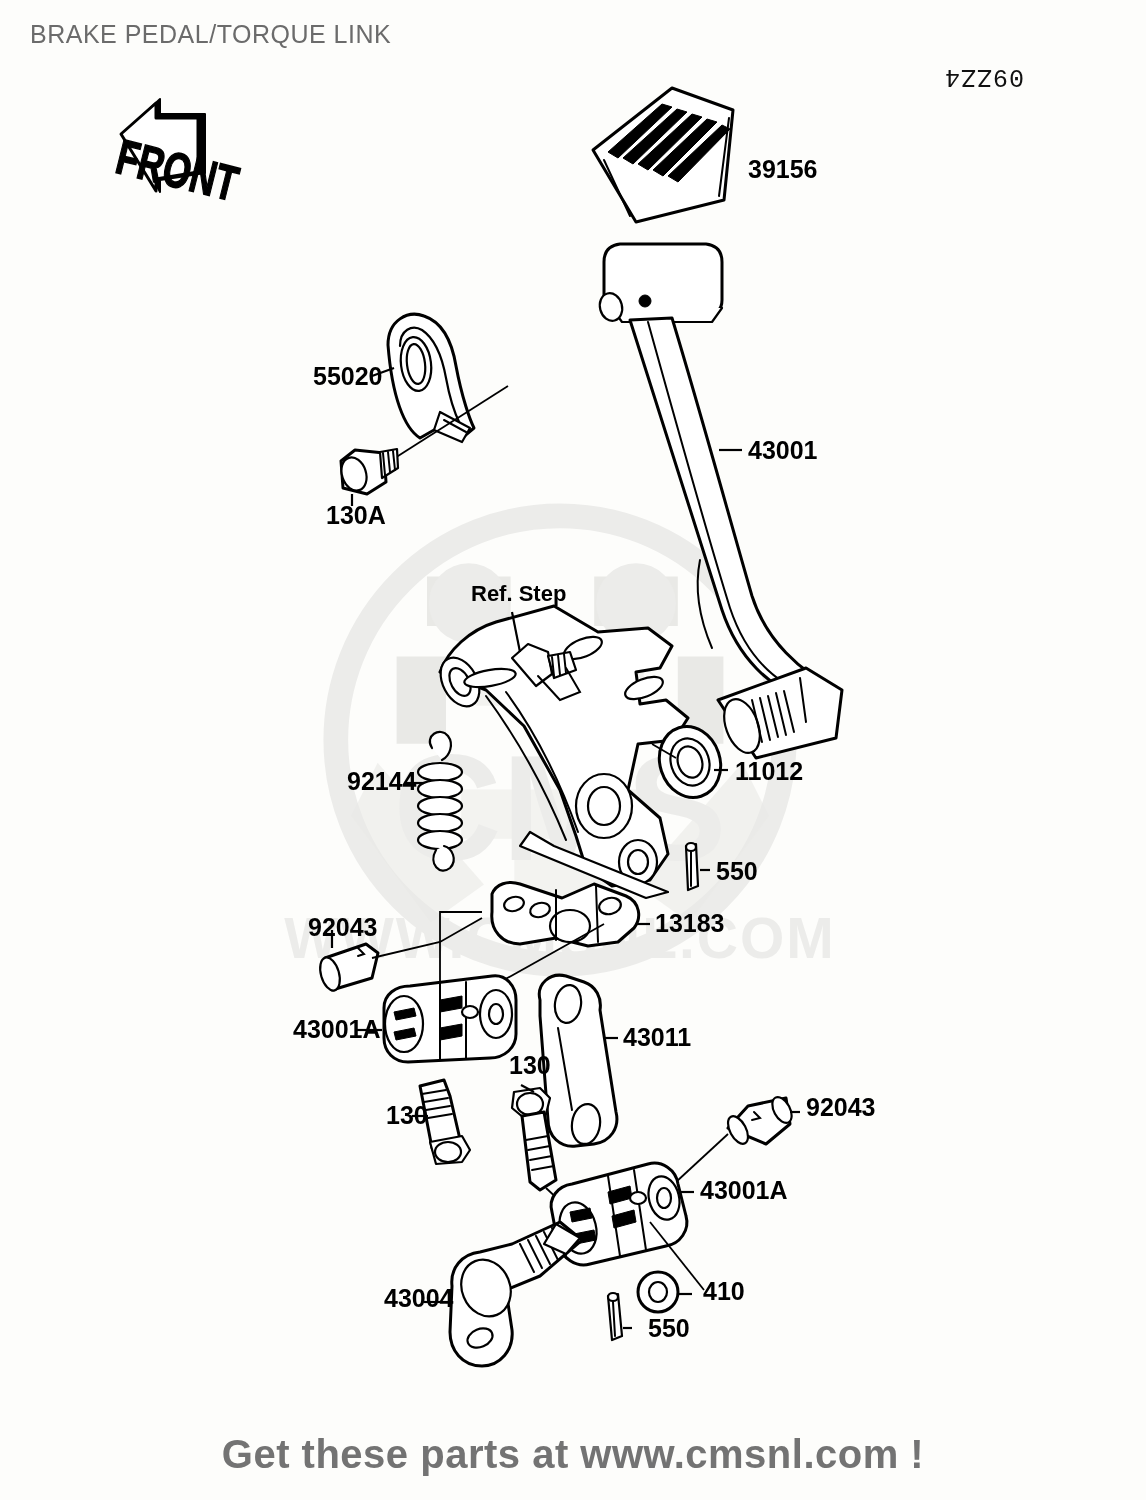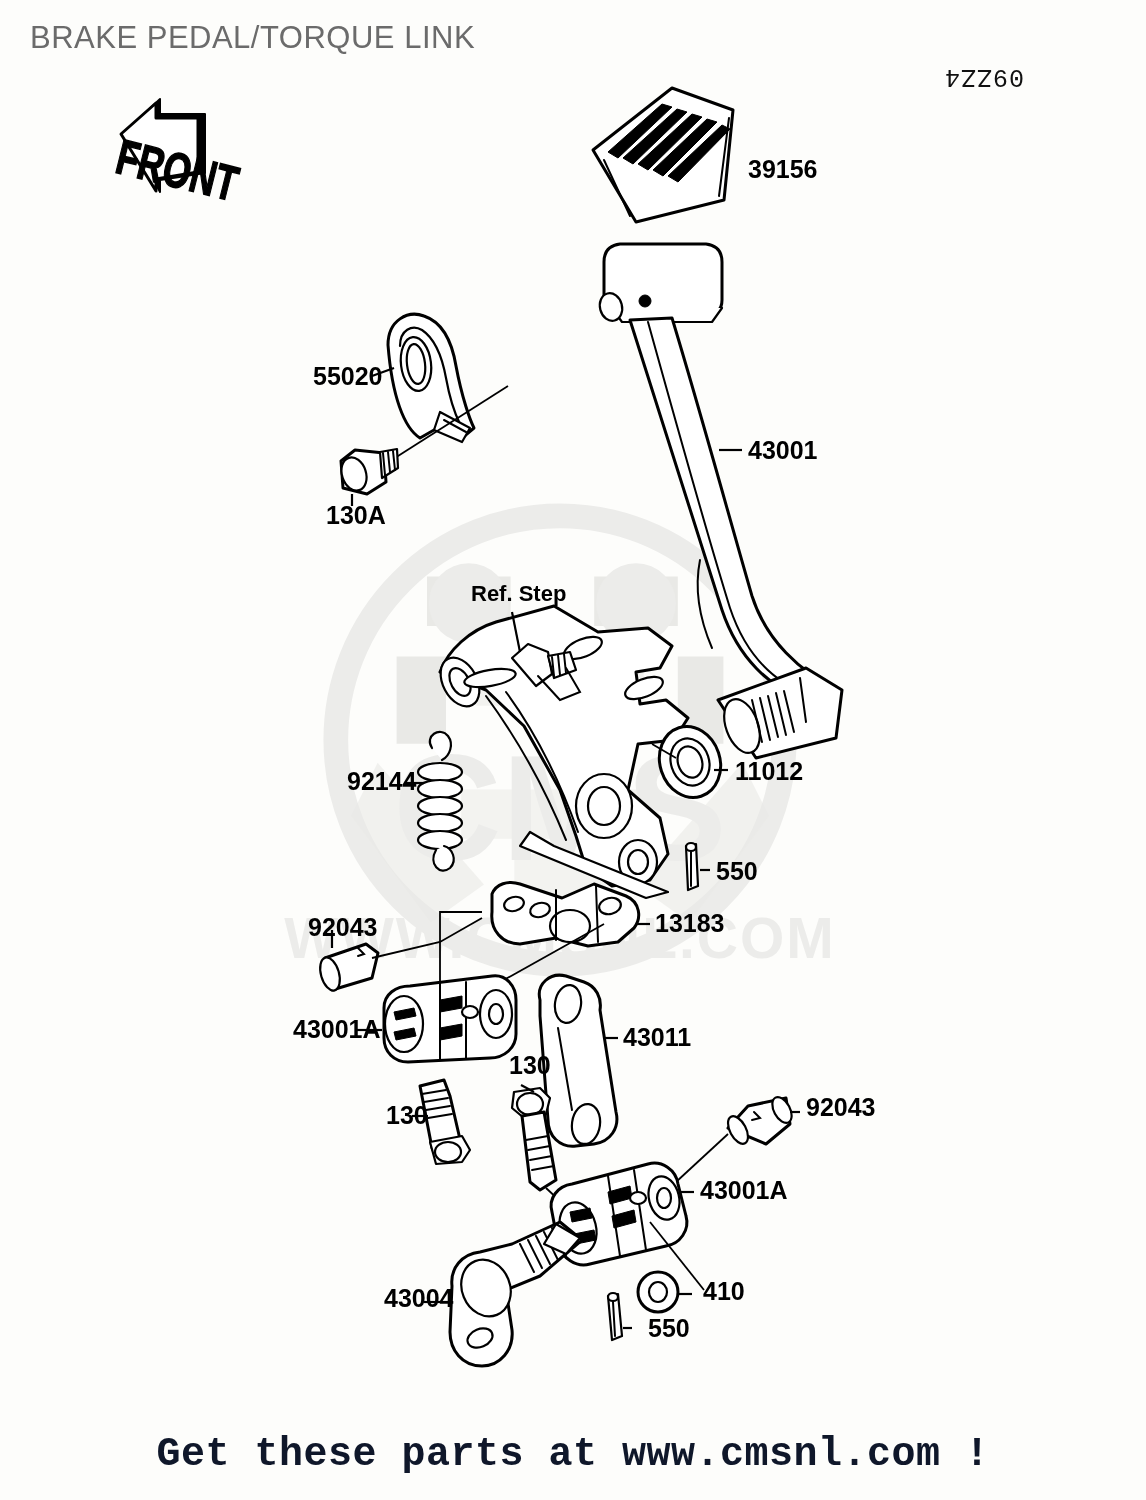--- a/index.html
+++ b/index.html
@@ -7,40 +7,40 @@
   body{
     width:1146px;height:1500px;
     background:#fdfdfb;
     font-family:"Liberation Sans", sans-serif;
     position:relative;overflow:hidden;
   }
   #page{position:relative;width:1146px;height:1500px;}
 
   .page-title{
     position:absolute;left:30px;top:20px;
-    font-size:31px;letter-spacing:.5px;
+    font-size:25px;letter-spacing:.5px;
     color:#6b6b6b;font-weight:400;
     font-family:"Liberation Sans", sans-serif;
     white-space:nowrap;
   }
 
   .corner-code{
     position:absolute;left:944px;top:62px;
     font-size:25px;color:#111;
     font-family:"Liberation Mono", monospace;
     transform:rotate(180deg);
     letter-spacing:1px;
   }
 
   .footer-cta{
     position:absolute;left:0;top:1432px;width:1146px;
     text-align:center;
-    color:#0f172a;
+    color:#737373;
     font-size:40px;font-weight:bold;
-    font-family:Liberation Mono, monospace;
+    font-family:Liberation Sans, sans-serif;
     letter-spacing:.5px;
   }
 
   svg.board{position:absolute;left:0;top:0;width:1146px;height:1500px;}
 
   .lbl{
     font-family:"Liberation Sans", sans-serif;
     font-size:25px;font-weight:bold;fill:#000;
   }
   .lbl-ref{

